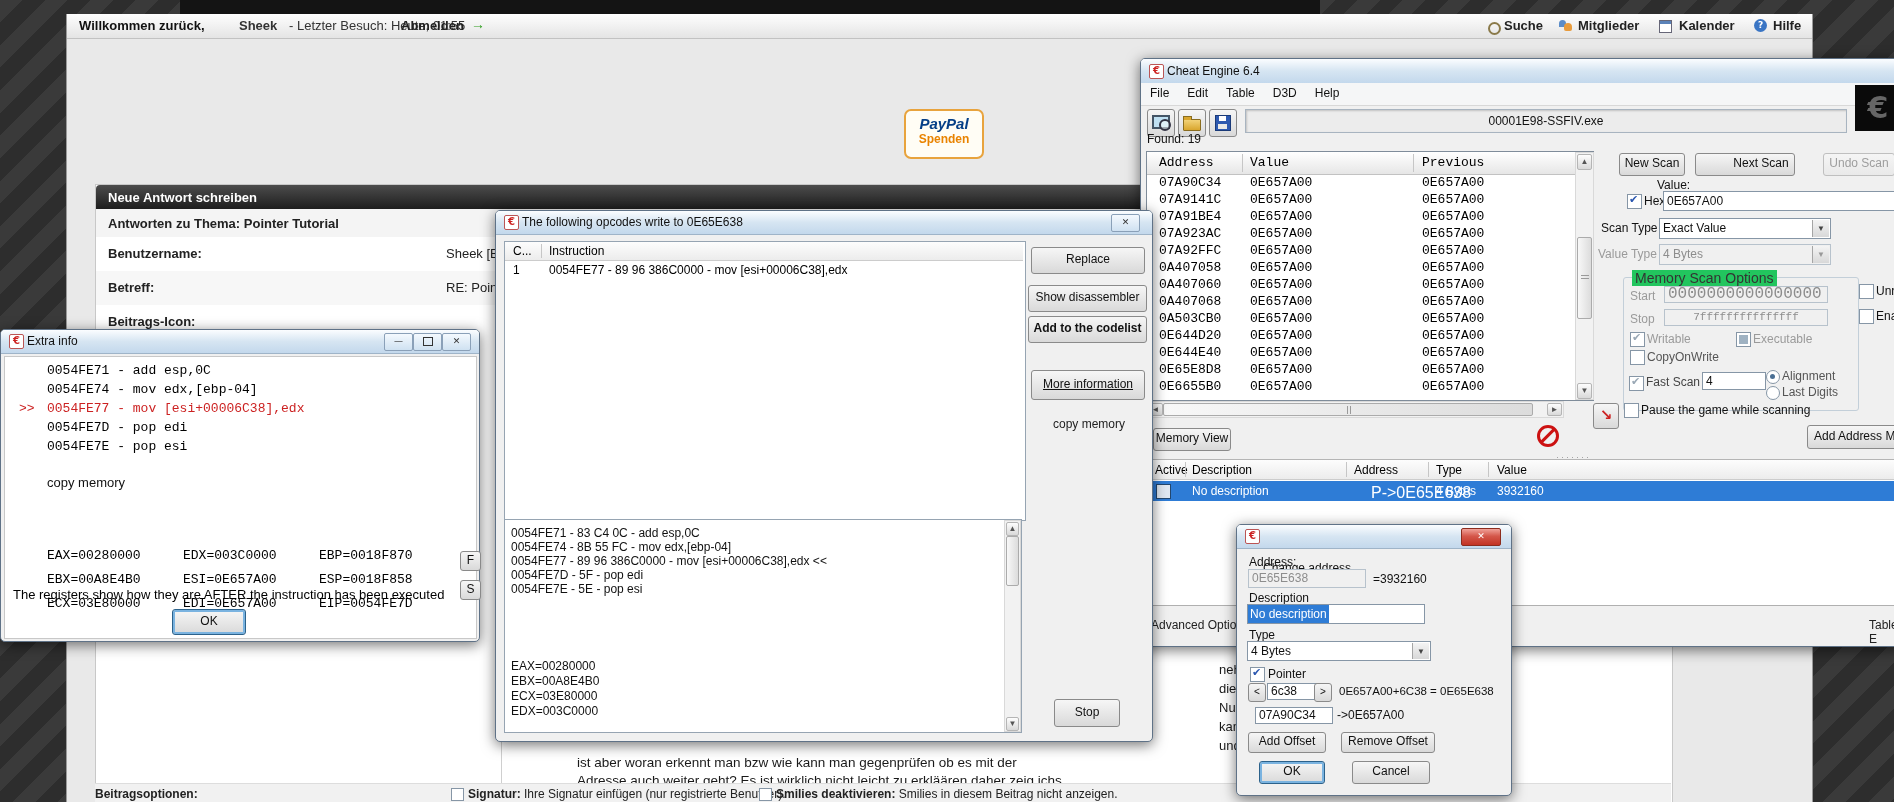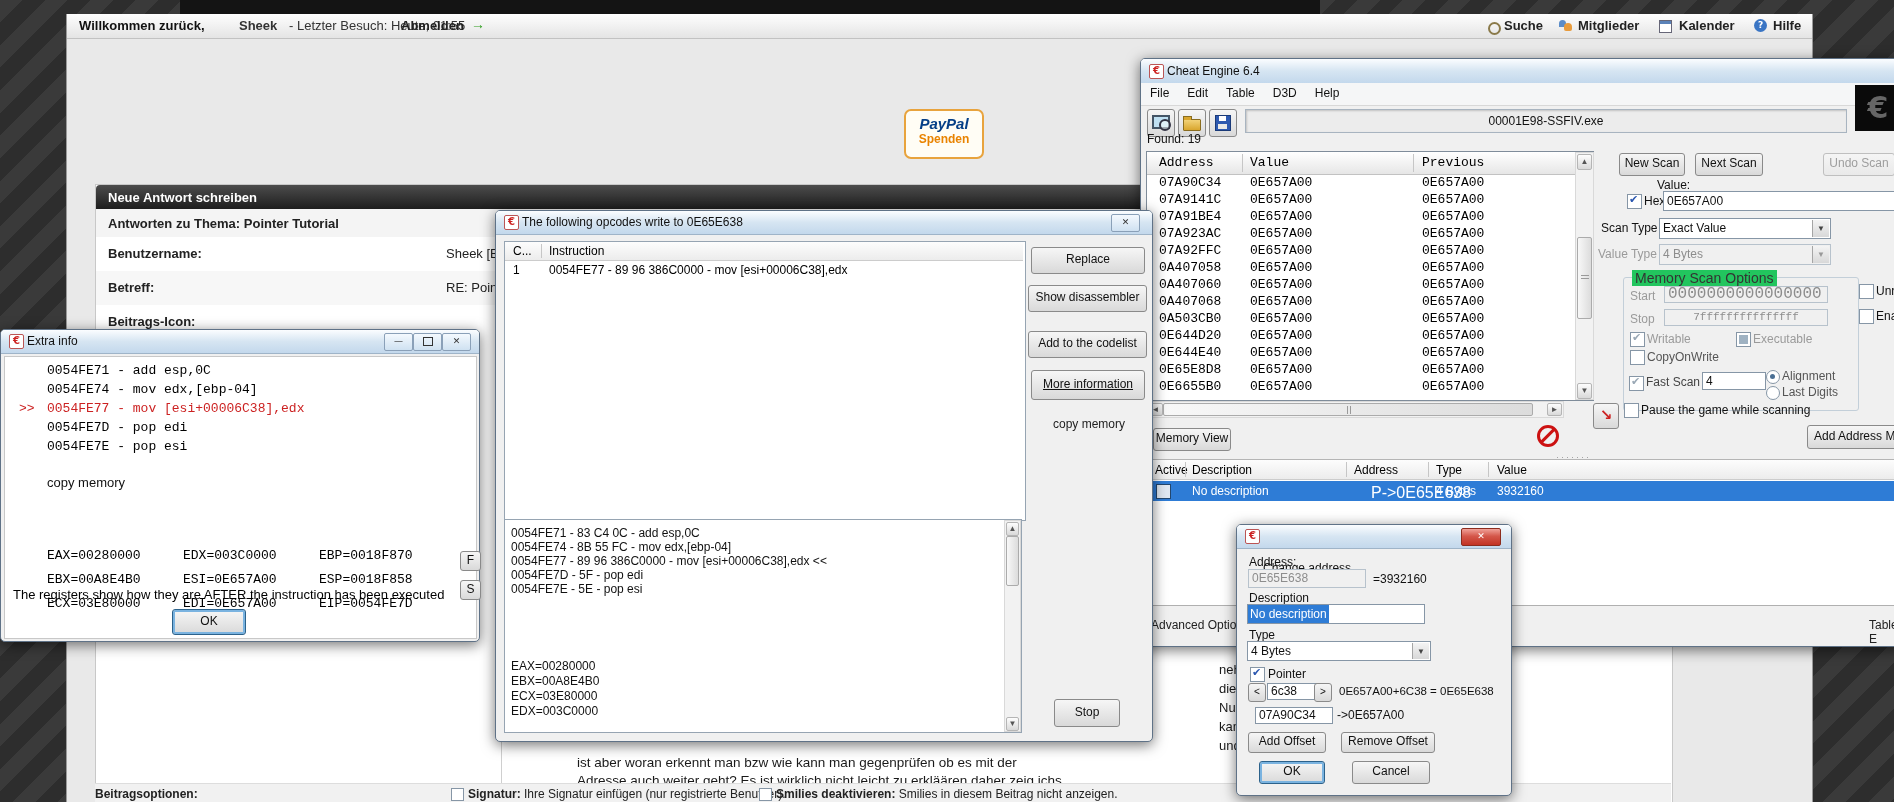--- a/index.html
+++ b/index.html
@@ -254,21 +254,21 @@
       <div class="sbthumb" style="left:16px;top:1px;width:368px;height:11px;">
           <span class="grip" style="transform:translate(-50%,-50%) rotate(90deg);"></span>
         </div>
       <div class="sbbtn" style="left:400px;top:1px;width:13px;height:11px;line-height:11px;">►</div>
     </div>
     <div class="btn" style="left:452px;top:344px;width:24px;height:24px;">
       <span style="color:#c22;font-weight:bold;font-size:15px;line-height:22px;">↘</span>
     </div>
 
     <div class="btn" style="left:478px;top:94px;width:64px;height:21px;line-height:19px;">New Scan</div>
-    <div class="btn" style="left:554px;top:94px;width:66px;height:21px;line-height:19px;">Next Scan</div>
+    <div class="btn" style="left:554px;top:94px;width:66px;height:21px;line-height:19px;padding-left:32px;">Next Scan</div>
     <div class="btn dis" style="left:682px;top:94px;width:70px;height:21px;line-height:19px;">Undo Scan</div>
     <span class="lbl" style="left:516px;top:119px;">Value:</span>
     <span class="cb ck" style="left:486px;top:135px;"></span>
     <span class="lbl" style="left:503px;top:135px;">Hex</span>
     <div class="inp" style="left:522px;top:132px;width:234px;height:18px;line-height:18px;">0E657A00</div>
     <span class="lbl" style="left:460px;top:162px;">Scan Type</span>
     <div class="inp dd" style="left:518px;top:159px;width:164px;height:19px;line-height:19px;"><span>Exact Value</span><span class="arrowbox">▼</span></div>
     <span class="lbl gray" style="left:457px;top:188px;">Value Type</span>
     <div class="inp gray dd" style="left:518px;top:185px;width:164px;height:19px;line-height:19px;"><span>4 Bytes</span><span class="arrowbox" style="color:#999;">▼</span></div>
 
@@ -347,21 +347,21 @@
         <span class="hdrsep" style="left:36px;"></span>
       </div>
       <div class="abs" style="left:0;top:20px;width:518px;height:16px;">
         <span class="abs" style="left:8px;top:1px;font-size:12px;">1</span>
         <span class="abs" style="left:44px;top:1px;font-size:12px;">0054FE77 - 89 96 386C0000 - mov [esi+00006C38],edx</span>
       </div>
     </div>
 
     <div class="btn" style="left:535px;top:36px;width:112px;height:25px;line-height:23px;">Replace</div>
     <div class="btn" style="left:532px;top:74px;width:117px;height:25px;line-height:23px;">Show disassembler</div>
-    <div class="btn" style="left:532px;top:120px;width:117px;height:25px;line-height:23px;">Add to the codelist</div>
+    <div class="btn" style="left:532px;top:105px;width:117px;height:25px;line-height:23px;font-weight:bold;">Add to the codelist</div>
     <div class="btn" style="left:535px;top:159px;width:112px;height:28px;line-height:26px;text-decoration:underline;">More information</div>
     <span class="abs" style="left:557px;top:206px;font-size:12px;color:#222;">copy memory</span>
 
     <div class="abs" style="left:8px;top:308px;width:516px;height:212px;background:#fff;border:1px solid #96a4b2;">
       <div id="opcode-info-lines">
           <span class="infoln" style="top: 6px;">0054FE71 - 83 C4 0C - add esp,0C</span>
           <span class="infoln" style="top: 20px;">0054FE74 - 8B 55 FC - mov edx,[ebp-04]</span>
           <span class="infoln" style="top: 34px;">0054FE77 - 89 96 386C0000 - mov [esi+00006C38],edx &lt;&lt;</span>
           <span class="infoln" style="top: 48px;">0054FE7D - 5F - pop edi</span>
           <span class="infoln" style="top: 62px;">0054FE7E - 5E - pop esi</span>

